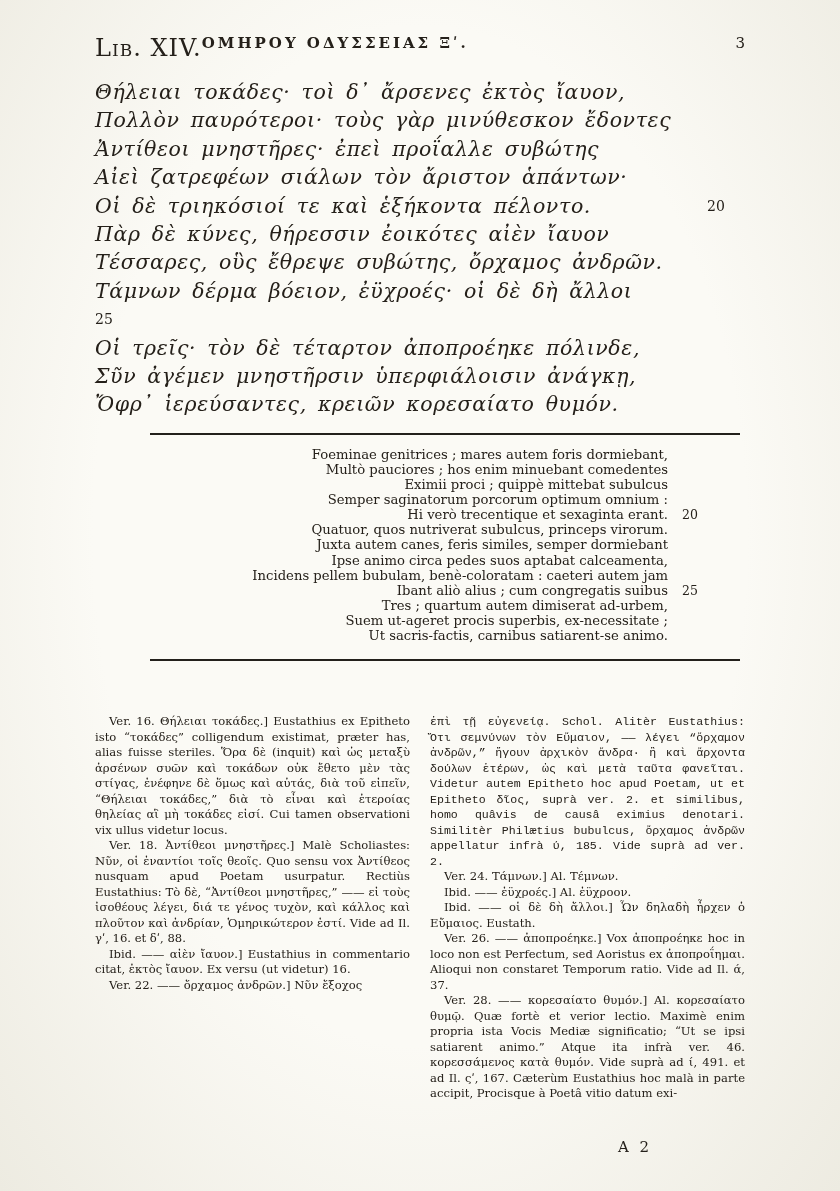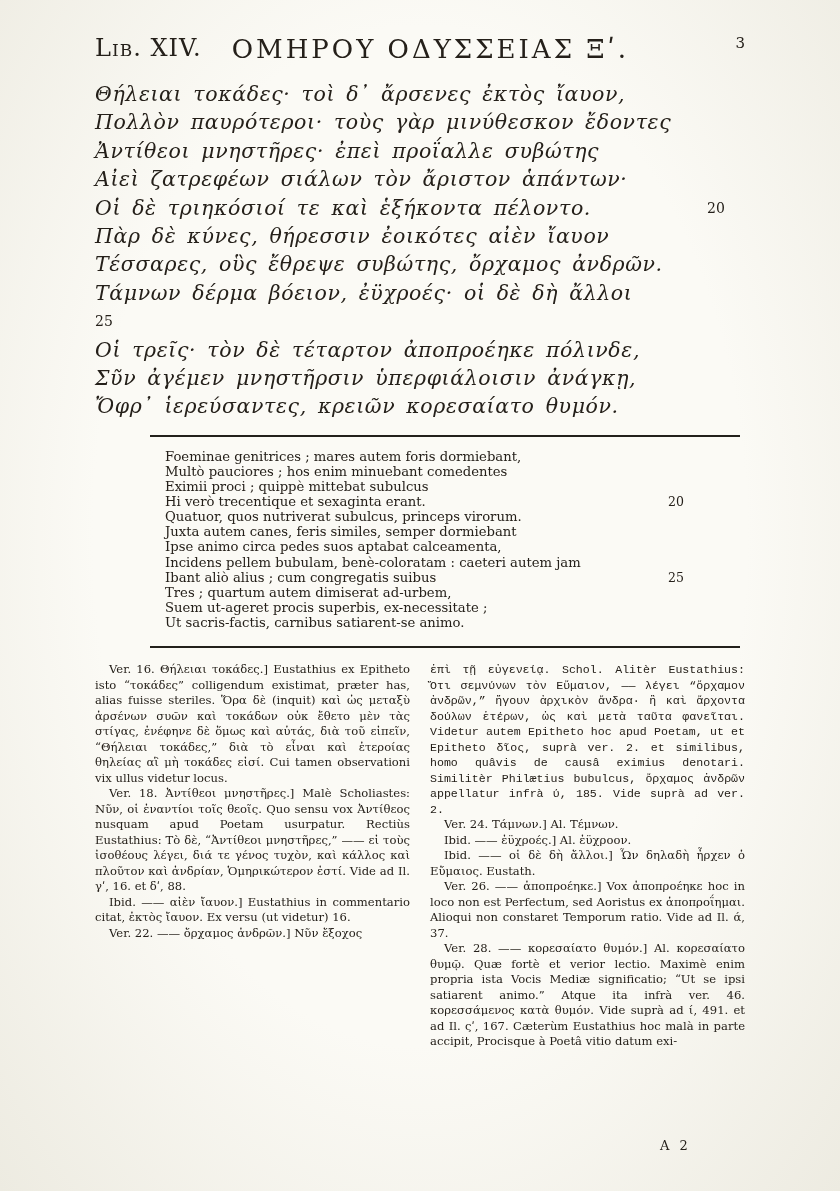--- a/index.html
+++ b/index.html
@@ -8,42 +8,42 @@
     width: 840px; height: 1191px; margin: 0 auto; position: relative;
     background: radial-gradient(ellipse at 50% 45%, #fbfaf5 55%, #edebe1 100%);
     padding: 34px 95px 0 95px;
     color: #25201a;
     font-family: "DejaVu Serif", serif;
     overflow: hidden;
   }
   
   .page-header { display: flex; align-items: flex-start; }
   .liber { font-variant: small-caps; font-size: 24px; letter-spacing: 1px; white-space: nowrap; }
-  .book-title { font-size: 26px; letter-spacing: 3px; margin-left: 30px; flex: 1; white-space: nowrap; }
+  .book-title { font-size: 15px; letter-spacing: 3px; flex: 1; white-space: nowrap; font-weight: bold; }
   .pagenum { font-size: 15px; }
   
   .greek-block { margin-top: 16px; }
   .gline { display: flex; align-items: flex-end; font-style: italic; font-size: 20.5px; line-height: 28.4px; }
   .gtext { flex: 1; white-space: nowrap; letter-spacing: 0.6px; word-spacing: 4px; }
   .vnum { width: 38px; font-style: normal; font-size: 14px; }
   
   .rule { height: 2px; background: #23201b; width: 590px; margin: 14px 0 12px 55px; }
   .rule2 { margin-top: 16px; margin-bottom: 14px; }
   
-  .latin-block { margin-top: 2px; }
+  .latin-block { margin-top: 2px; text-align: right; }
   .lline { display: flex; align-items: baseline; padding-left: 70px; padding-right: 47px; font-size: 13.2px; line-height: 15.1px; }
   .ltext { flex: 1; white-space: nowrap; }
   .lnum { width: 30px; font-size: 12.5px; }
   
   .commentary { display: flex; gap: 20px; margin-top: 4px; }
-  .col { flex: 1; font-size: 11.6px; line-height: 15.5px; text-align: justify; }
+  .col { flex: 1; font-size: 11.6px; line-height: 15.5px; text-align: justify; margin-top: 39px; }
   .col p { text-indent: 14px; }
   .col p.cont { text-indent: 0; font-family: Liberation Mono, monospace; }
   
-  .signature { position: absolute; left: 660px; top: 1138px; font-size: 13px; letter-spacing: 3px; }
+  .signature { position: absolute; left: 618px; top: 1138px; font-size: 15px; letter-spacing: 3px; }
 </style>
 </head>
 <body>
 
 <div class="page">
 
   <header class="page-header">
     <span class="liber">Lib. XIV.</span>
     <span class="book-title">ΟΜΗΡΟΥ ΟΔΥΣΣΕΙΑΣ Ξʹ.</span>
     <span class="pagenum">3</span>
@@ -108,20 +108,24 @@
       </div>
     <div class="lline">
         <span class="ltext">Multò pauciores ; hos enim minuebant comedentes</span>
         <span class="lnum"></span>
       </div>
     <div class="lline">
         <span class="ltext">Eximii proci ; quippè mittebat subulcus</span>
         <span class="lnum"></span>
       </div>
     <div class="lline">
+        <span class="ltext">Semper saginatorum porcorum optimum omnium :</span>
+        <span class="lnum"></span>
+      </div>
+    <div class="lline">
         <span class="ltext">Hi verò trecentique et sexaginta erant.</span>
         <span class="lnum">20</span>
       </div>
     <div class="lline">
         <span class="ltext">Quatuor, quos nutriverat subulcus, princeps virorum.</span>
         <span class="lnum"></span>
       </div>
     <div class="lline">
         <span class="ltext">Juxta autem canes, feris similes, semper dormiebant</span>
         <span class="lnum"></span>

